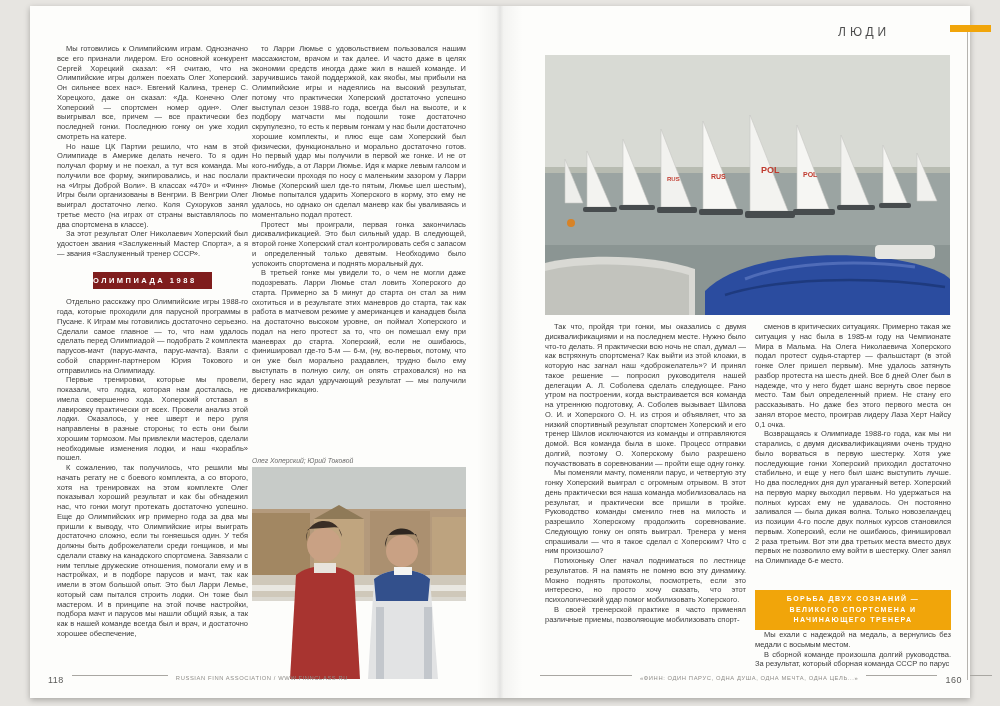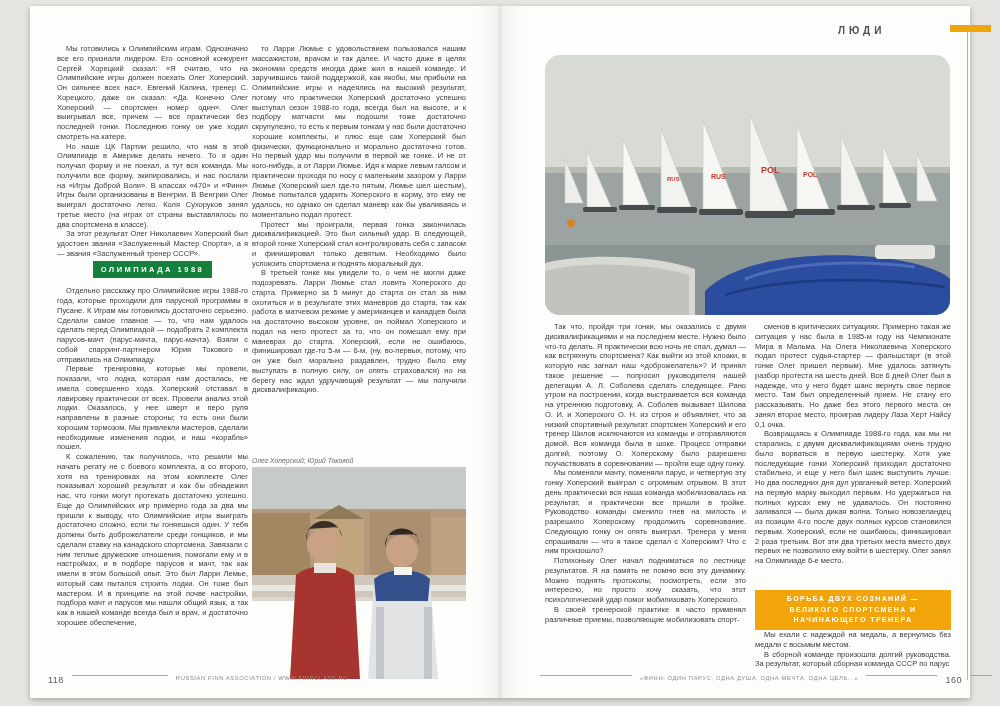--- a/index.html
+++ b/index.html
@@ -5,26 +5,26 @@
   html,body{margin:0;padding:0;}
   body{background:#dedcd7;font-family:"Liberation Sans",sans-serif;}
   .canvas{position:relative;width:1000px;height:706px;background:#e7e5e1;overflow:hidden;}
   .spread{position:absolute;left:30px;top:6px;width:940px;height:692px;background:#fdfdfb;
           box-shadow:0 2px 6px rgba(0,0,0,.28);}
   .gutter{position:absolute;left:50%;top:0;width:46px;height:100%;transform:translateX(-50%);
           background:linear-gradient(90deg,rgba(0,0,0,0) 0%,rgba(0,0,0,.04) 42%,rgba(0,0,0,.10) 50%,rgba(0,0,0,.04) 58%,rgba(0,0,0,0) 100%);}
   .abs{position:absolute;}
   .bodytext{font-size:7.5px;line-height:1.3;color:#3c3c3c;text-align:justify;overflow:hidden;}
   .bodytext p{margin:0;text-indent:9px;}
-  .heading-bar{background:#15803d;color:#fff;font-weight:bold;font-size:7.5px;letter-spacing:2.5px;
-               text-align:center;padding:4px 0;margin:2px 36px 8px 36px;text-indent:0;}
+  .heading-bar{background:#7f1d1d;color:#fff;font-weight:bold;font-size:7.5px;letter-spacing:2.5px;
+               text-align:left;padding:4px 0;margin:13px 36px 8px 36px;text-indent:0;}
   .pull-box{background:#f1a50a;color:#fff;font-weight:bold;font-size:7px;letter-spacing:1.4px;
             text-align:center;padding:4px 6px;line-height:1.5;}
   .caption{font-size:6.8px;font-style:italic;color:#6a6a6a;}
-  .section-label{font-size:10px;letter-spacing:4px;color:#4e4e4e;font-weight:bold;}
+  .section-label{font-size:12px;letter-spacing:4px;color:#4e4e4e;font-weight:normal;}
   .topbar{background:#f1a50a;height:7px;}
   .vrule{width:1px;background:#b5b3ae;}
   .footer{display:flex;align-items:flex-start;font-size:5.8px;letter-spacing:.6px;color:#8f8d89;}
   .footer .rule{height:1px;background:#a9a7a2;flex:0 0 auto;}
   .pagenum{font-size:9px;color:#5a5a58;letter-spacing:.5px;}
   .photo{overflow:hidden;}
   svg{display:block;}
 </style>
 </head>
 <body>
@@ -41,21 +41,21 @@
       <p>Но наше ЦК Партии решило, что нам в этой Олимпиаде в Америке делать нечего. То я один получал форму и не поехал, а тут вся команда. Мы получили все форму, экипировались, и нас послали на «Игры Доброй Воли». В классах «470» и «Финн» Игры были организованы в Венгрии. В Венгрии Олег выиграл достаточно легко. Коля Сухоруков занял третье место (на играх от страны выставлялось по два спортсмена в классе).</p>
       <p>За этот результат Олег Николаевич Хоперский был удостоен звания «Заслуженный Мастер Спорта», а я — звания «Заслуженный тренер СССР».</p>
       <div class="heading-bar">ОЛИМПИАДА 1988</div>
       <p>Отдельно расскажу про Олимпийские игры 1988-го года, которые проходили для парусной программы в Пусане. К Играм мы готовились достаточно серьезно. Сделали самое главное — то, что нам удалось сделать перед Олимпиадой — подобрать 2 комплекта парусов-мачт (парус-мачта, парус-мачта). Взяли с собой спарринг-партнером Юрия Токового и отправились на Олимпиаду.</p>
       <p>Первые тренировки, которые мы провели, показали, что лодка, которая нам досталась, не имела совершенно хода. Хоперский отставал в лавировку практически от всех. Провели анализ этой лодки. Оказалось, у нее шверт и перо руля направлены в разные стороны; то есть они были хорошим тормозом. Мы привлекли мастеров, сделали необходимые изменения лодки, и наш «корабль» пошел.</p>
       <p>К сожалению, так получилось, что решили мы начать регату не с боевого комплекта, а со второго, хотя на тренировках на этом комплекте Олег показывал хороший результат и как бы обнадежил нас, что гонки могут протекать достаточно успешно. Еще до Олимпийских игр примерно года за два мы пришли к выводу, что Олимпийские игры выиграть достаточно сложно, если ты гоняешься один. У тебя должны быть доброжелатели среди гонщиков, и мы сделали ставку на канадского спортсмена. Завязали с ним теплые дружеские отношения, помогали ему и в настройках, и в подборе парусов и мачт, так как имели в этом большой опыт. Это был Ларри Лемье, который сам пытался строить лодки. Он тоже был мастером. И в принципе на этой почве настройки, подбора мачт и парусов мы нашли общий язык, а так как в нашей команде всегда был и врач, и достаточно хорошее обеспечение,</p>
     </div>
 
     <div class="abs bodytext" style="left:222px;top:38px;width:214px;height:411px;">
       <p>то Ларри Люмье с удовольствием пользовался нашим массажистом, врачом и так далее. И часто даже в целях экономии средств иногда даже жил в нашей команде. И заручившись такой поддержкой, как якобы, мы прибыли на Олимпийские игры и надеялись на высокий результат, потому что практически Хоперский достаточно успешно выступал сезон 1988-го года, всегда был на высоте, и к подбору матчасти мы подошли тоже достаточно скрупулезно, то есть к первым гонкам у нас были достаточно хорошие комплекты, и плюс еще сам Хоперский был физически, функционально и морально достаточно готов. Но первый удар мы получили в первой же гонке. И не от кого-нибудь, а от Ларри Люмье. Идя к марке левым галсом и практически проходя по носу с маленьким зазором у Ларри Люмье (Хоперский шел где-то пятым, Люмье шел шестым), Люмье попытался ударить Хоперского в корму, это ему не удалось, но однако он сделал маневр как бы уваливаясь и моментально подал протест.</p>
-      <p>Протест мы проиграли, первая гонка закончилась дисквалификацией. Это был сильный удар. В следующей, второй гонке Хоперский стал контролировать себя с запасом и финишировал только девятым. Необходимо было успокоить спортсмена и поднять моральный дух.</p>
+      <p>Протест мы проиграли, первая гонка закончилась дисквалификацией. Это был сильный удар. В следующей, второй гонке Хоперский стал контролировать себя с запасом и определенный только девятым. Необходимо было успокоить спортсмена и поднять моральный дух.</p>
       <p>В третьей гонке мы увидели то, о чем не могли даже подозревать. Ларри Люмье стал ловить Хоперского до старта. Примерно за 5 минут до старта он стал за ним охотиться и в результате этих маневров до старта, так как работа в матчевом режиме у американцев и канадцев была на достаточно высоком уровне, он поймал Хоперского и подал на него протест за то, что он помешал ему при маневрах до старта. Хоперский, если не ошибаюсь, финишировал где-то 5-м — 6-м, (ну, во-первых, потому, что он уже был морально раздавлен, трудно было ему выступать в полную силу, он опять страховался) но на берегу нас ждал удручающий результат — мы получили дисквалификацию.</p>
     </div>
 
     <div class="abs caption" style="left:222px;top:451px;width:214px;">Олег Хоперский; Юрий Токовой</div>
 
     <div class="abs photo" style="left:222px;top:461px;width:214px;height:212px;">
       <svg width="214" height="212" viewBox="0 0 214 212">
         <rect x="0" y="0" width="214" height="70" fill="#c7cbc8"></rect>
         <rect x="0" y="42" width="214" height="70" fill="#b49a7c"></rect>
         <rect x="0" y="46" width="58" height="64" fill="#a28762"></rect>
@@ -81,21 +81,21 @@
         <rect x="172" y="140" width="8" height="72" fill="#c3c7cc"></rect>
       </svg>
     </div>
 
     <div class="abs footer" style="left:18px;top:669px;width:420px;">
       <span class="pagenum">118</span>
       <span class="rule" style="width:96px;margin:0 8px;"></span>
       <span>RUSSIAN FINN ASSOCIATION  /  WWW.FINNCLASS.RU</span>
     </div>
 
-    <div class="abs photo" style="left:515px;top:49px;width:405px;height:260px;border-radius:15px;">
+    <div class="abs photo" style="left:515px;top:49px;width:405px;height:260px;">
       <svg width="405" height="260" viewBox="0 0 405 260">
         <rect x="0" y="0" width="405" height="120" fill="#d8dad4"></rect>
         <rect x="0" y="112" width="405" height="8" fill="#b7bbb1"></rect>
         <rect x="0" y="118" width="405" height="142" fill="#9ba4a2"></rect>
         <rect x="0" y="190" width="405" height="70" fill="#8b9593"></rect>
 
         <g stroke="#c6c6c2" stroke-width="0.6">
           <polygon points="42,96 42,152 66,152" fill="#f3f3f0"></polygon>
           <polygon points="78,84 78,150 104,150" fill="#f6f6f3"></polygon>
           <polygon points="116,74 116,152 146,152" fill="#f2f2ef"></polygon>

